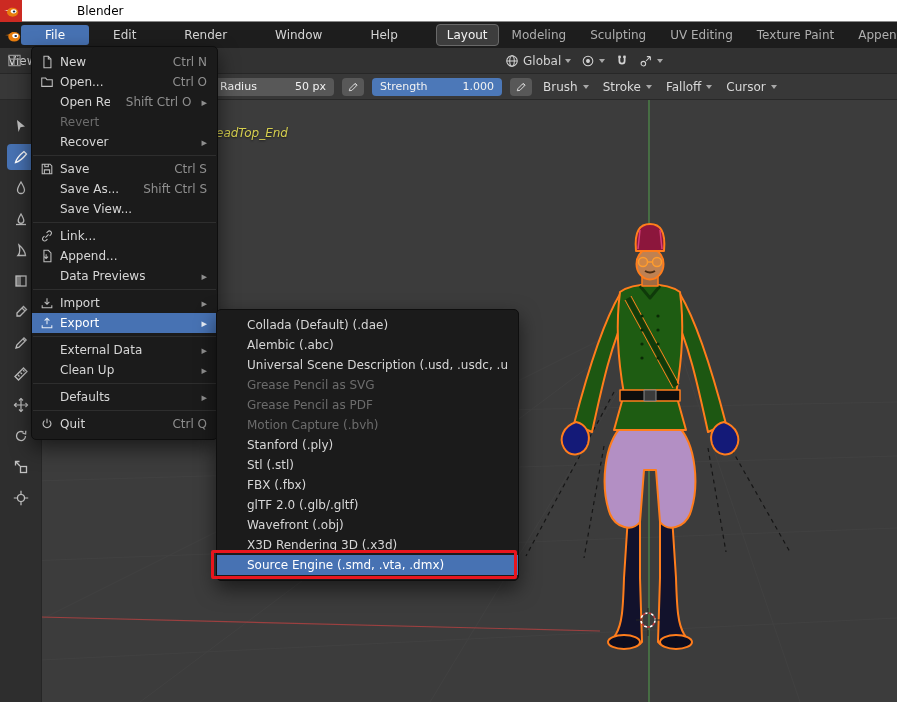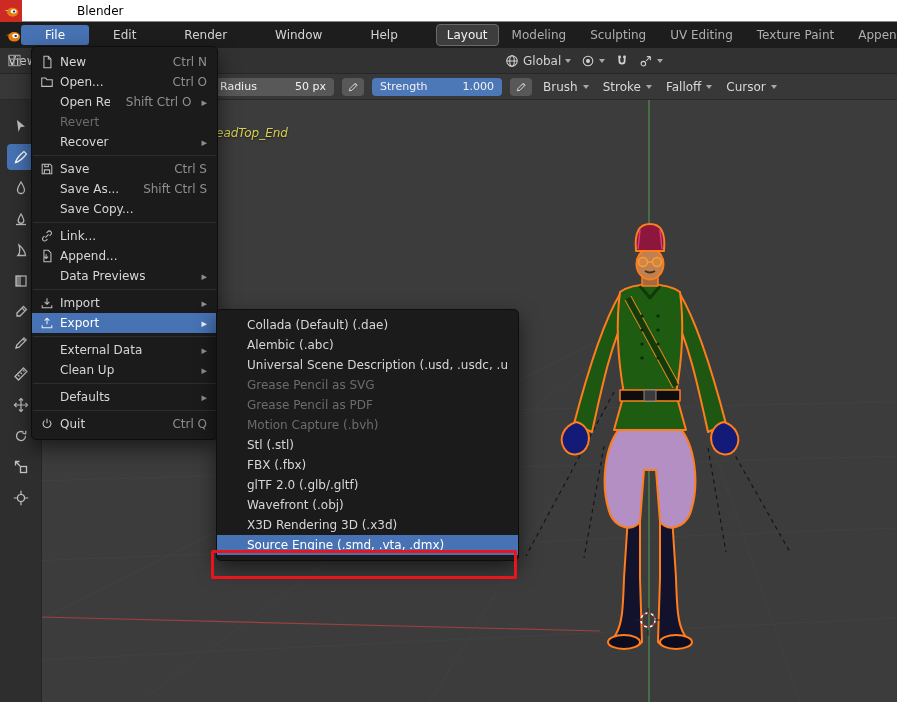--- a/index.html
+++ b/index.html
@@ -389,21 +389,21 @@
     <span class="lbl">Save</span>
     <span class="sc">Ctrl S</span>
   </div>
   <div class="mi">
     <span class="ic"></span>
     <span class="lbl">Save As...</span>
     <span class="sc">Shift Ctrl S</span>
   </div>
   <div class="mi">
     <span class="ic"></span>
-    <span class="lbl">Save Copy...</span>
+    <span class="lbl">Save View...</span>
   </div>
   <div class="msep"></div>
   <div class="mi">
     <span class="ic">
         <svg width="14" height="14" viewBox="0 0 16 16" fill="none" stroke="currentColor" stroke-width="1.2">
           <path d="M6.2 9.8 9.8 6.2"></path>
           <path d="M7.5 4.5 9 3a2.4 2.4 0 0 1 3.4 3.4L10.9 8"></path>
           <path d="M8.5 11.5 7 13a2.4 2.4 0 0 1-3.4-3.4L5.1 8"></path>
         </svg>
       </span>
@@ -487,20 +487,23 @@
   <div class="mi dis">
       <span class="lbl">Grease Pencil as SVG</span>
     </div>
   <div class="mi dis">
       <span class="lbl">Grease Pencil as PDF</span>
     </div>
   <div class="mi dis">
       <span class="lbl">Motion Capture (.bvh)</span>
     </div>
   <div class="mi">
+      <span class="lbl">Stanford (.ply)</span>
+    </div>
+  <div class="mi">
       <span class="lbl">Stl (.stl)</span>
     </div>
   <div class="mi">
       <span class="lbl">FBX (.fbx)</span>
     </div>
   <div class="mi">
       <span class="lbl">glTF 2.0 (.glb/.gltf)</span>
     </div>
   <div class="mi">
       <span class="lbl">Wavefront (.obj)</span>

